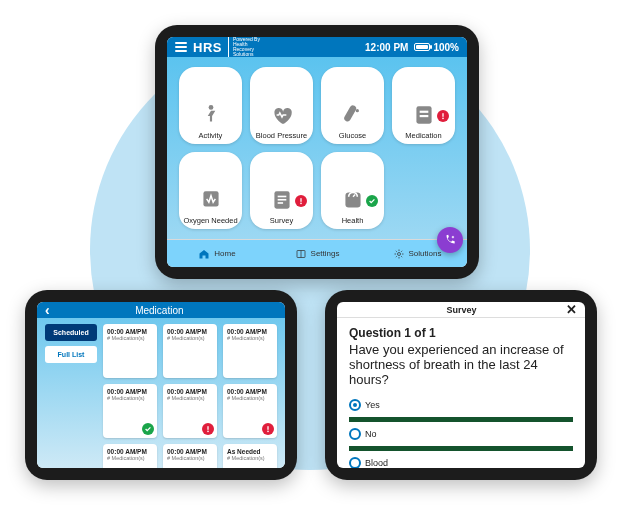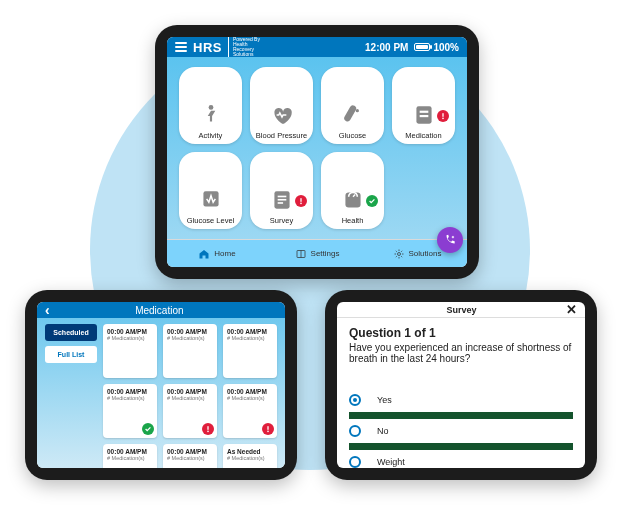--- a/index.html
+++ b/index.html
@@ -50,22 +50,22 @@
   .medcard .s{font-size:5.5px;color:#777}
   .medcard .mbadge{position:absolute;bottom:3px;right:3px;width:12px;height:12px;border-radius:50%;display:flex;align-items:center;justify-content:center}
 
   
   .tC{left:325px;top:290px;width:272px;height:190px}
   .tC .topbar{height:22px;border-bottom:1px solid #ddd;display:flex;align-items:center;padding:0 8px;font-size:9px}
   .tC .topbar .title{flex:1;text-align:center;color:#222;font-weight:600}
   .tC .close{font-size:13px;font-weight:900;color:#222}
   .tC .body{flex:1;padding:8px 12px;display:flex;flex-direction:column}
   .tC .qn{font-size:12px;font-weight:700;color:#222;margin-bottom:2px}
-  .tC .qt{font-size:10px;color:#222;margin-bottom:24px}
-  .tC .opt{display:flex;align-items:center;gap:16px;padding:6px 0;border-bottom:7px solid #14532d;font-size:9px;color:#222}
+  .tC .qt{font-size:13px;color:#222;margin-bottom:6px}
+  .tC .opt{display:flex;align-items:center;gap:4px;padding:6px 0;border-bottom:5px solid #14532d;font-size:9px;color:#222}
   .tC .radio{width:12px;height:12px;border-radius:50%;border:2px solid #0076bd;position:relative;flex-shrink:0}
   .tC .radio.sel:after{content:"";position:absolute;inset:2px;background:#0076bd;border-radius:50%}
   .tC .nextwrap{margin-top:auto;display:flex;justify-content:center;padding-top:6px}
   .tC .next{background:#0076bd;color:#fff;font-size:9px;font-weight:700;border-radius:3px;padding:19px 50px;letter-spacing:1px}
 </style>
 </head>
 <body>
 
 <div class="bg-circle"></div>
 
@@ -126,21 +126,21 @@
               <circle cx="5" cy="8" r="1" fill="#fff"></circle>
             </svg>
           </div>
       <div class="lbl">Medication</div>
     </div>
     <div class="tile">
       <svg viewBox="0 0 24 24">
             <rect x="5" y="4" width="14" height="14" rx="2" fill="#888"></rect>
             <path d="M8 11l2 3 2-6 2 6 2-3" stroke="#fff" stroke-width="1.4" fill="none"></path>
           </svg>
-      <div class="lbl">Glucose Level</div>
+      <div class="lbl">Oxygen Needed</div>
     </div>
     <div class="tile">
       <svg viewBox="0 0 24 24">
             <rect x="5" y="4" width="14" height="16" rx="2" fill="#888"></rect>
             <rect x="8" y="8" width="8" height="1.5" fill="#fff"></rect>
             <rect x="8" y="11" width="8" height="1.5" fill="#fff"></rect>
             <rect x="8" y="14" width="5" height="1.5" fill="#fff"></rect>
           </svg>
       <div class="badge b-red">
             <svg viewBox="0 0 10 10">
@@ -283,21 +283,21 @@
           <div class="opt">
             <div class="radio sel"></div>
             <span>Yes</span>
           </div>
           <div class="opt">
             <div class="radio"></div>
             <span>No</span>
           </div>
           <div class="opt">
             <div class="radio"></div>
-            <span>Weight</span>
+            <span>Blood</span>
           </div>
         </div>
     <div class="nextwrap">
       <div class="next">
         <span>NEXT</span>&nbsp;›
       </div>
     </div>
   </div>
  </div>
 </div>

